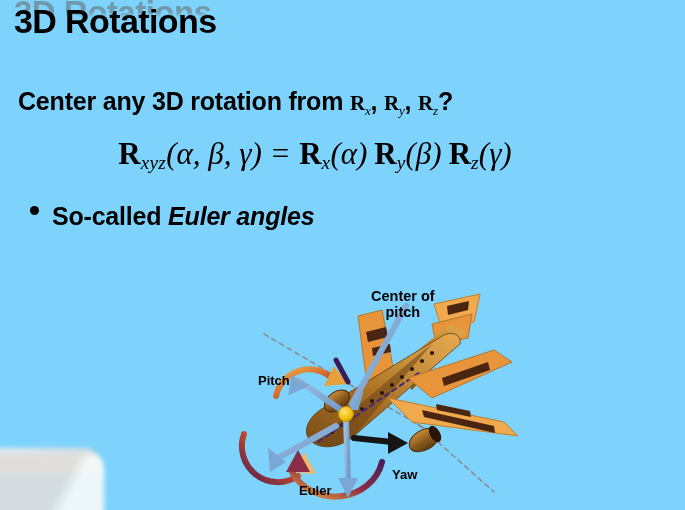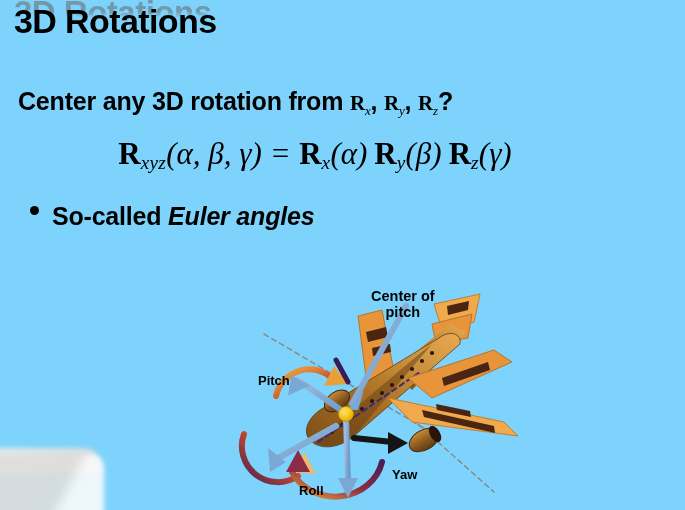--- a/index.html
+++ b/index.html
@@ -338,16 +338,16 @@
 
       <circle cx="110" cy="128" r="7.5" fill="url(#comDot)" stroke="#C39400" stroke-width="0.8"></circle>
     </svg>
   </div>
 
   <div class="fig-label" id="label-com">
     <div>Center of</div>
     <div>pitch</div>
   </div>
   <div class="fig-label" id="label-pitch">Pitch</div>
-  <div class="fig-label" id="label-roll">Roll</div>
+  <div class="fig-label" id="label-roll">Euler</div>
   <div class="fig-label" id="label-yaw">Yaw</div>
 
 </div>
 
 </body></html>

